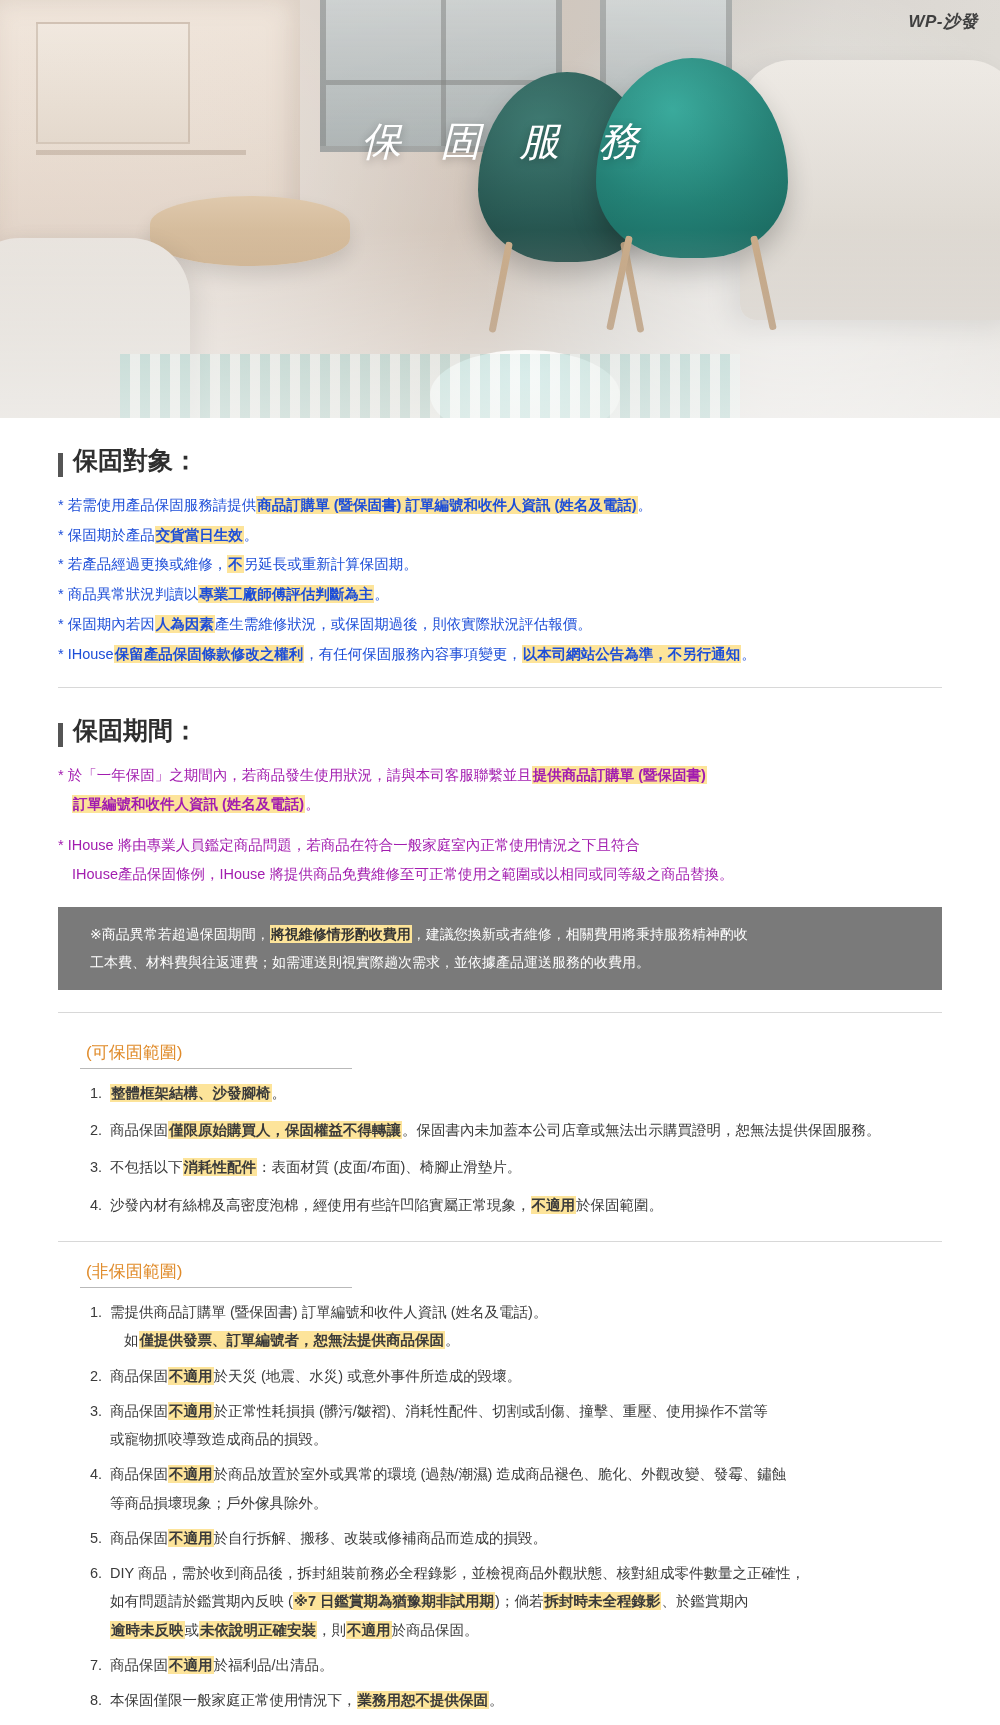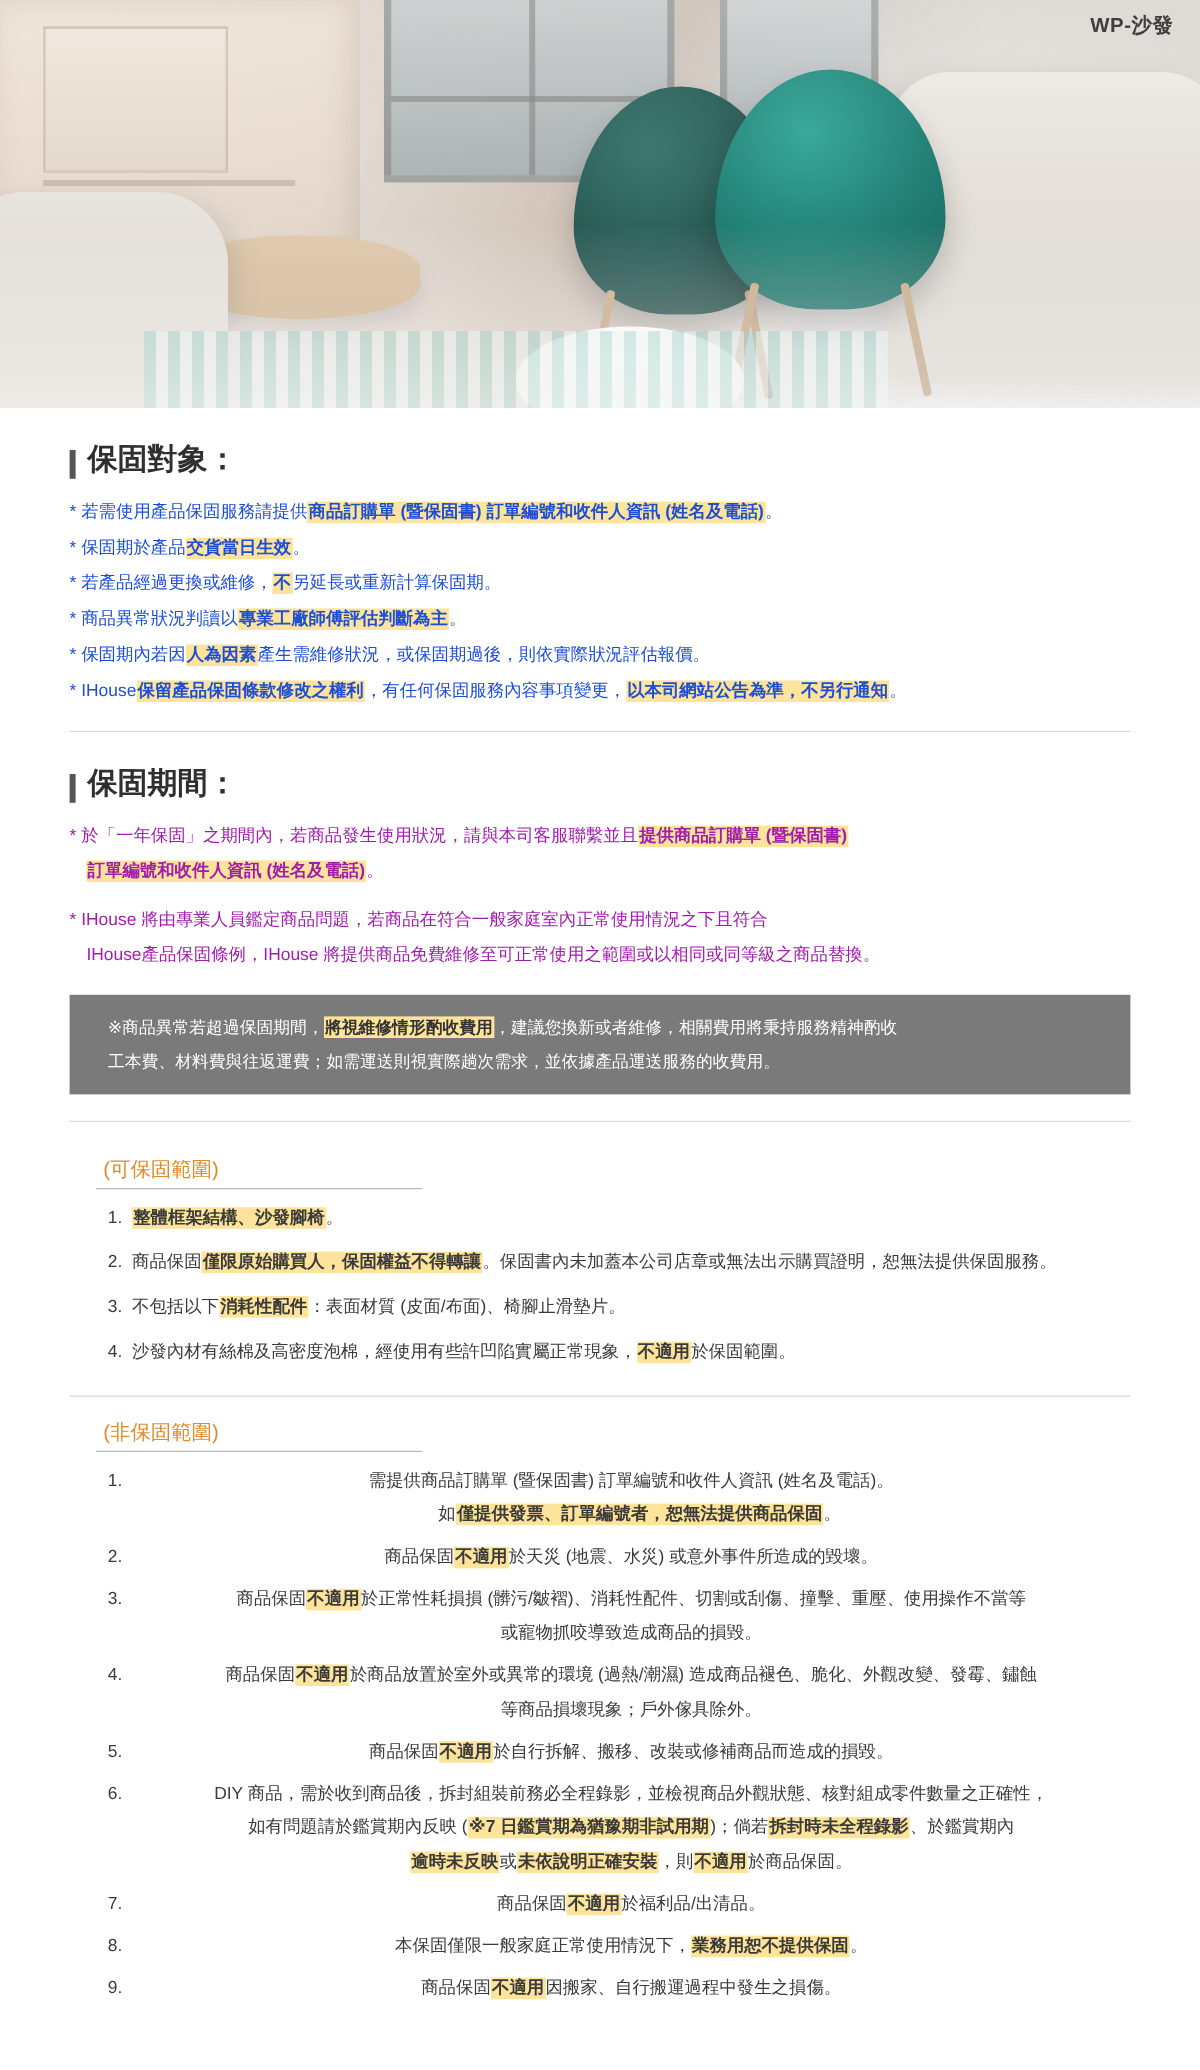--- a/index.html
+++ b/index.html
@@ -15,23 +15,24 @@
   }
   .page {
     width: 1000px;
     position: relative;
   }
 
   
   .hero {
     position: relative;
     width: 1000px;
-    height: 340px;
+    height: 418px;
     overflow: hidden;
     background: #cfc6bd;
+    font-style: italic;
   }
   .hero-bg {
     position: absolute;
     inset: 0;
     background:
       radial-gradient(circle at 78% 64%, rgba(255,255,255,0.55) 0%, rgba(255,255,255,0) 36%),
       radial-gradient(circle at 18% 30%, rgba(255,255,255,0.35) 0%, rgba(255,255,255,0) 42%),
       linear-gradient(100deg, #e8dcd2 0%, #d9cec4 26%, #cdbfb3 46%, #c9c4bd 62%, #d6d2cc 78%, #ddd9d3 100%);
   }
   
@@ -243,21 +244,21 @@
     margin: 0;
     padding-left: 48px;
     font-size: 14.5px;
     line-height: 1.95;
     color: #3a3a3a;
   }
   ol.items > li {
     margin-bottom: 9px;
     padding-left: 4px;
   }
-  ol.items.tight > li { margin-bottom: 7px; text-align: center; }
+  ol.items.tight > li { margin-bottom: 7px; }
   .indent { display: block; }
 
   .para {
     font-size: 14.5px;
     line-height: 2.0;
     color: #a21caf;
     margin: 0 0 12px 0;
   }
 </style>
 </head>
@@ -282,20 +283,21 @@
     </div>
     <div class="chair chair-b">
       <div class="leg l1"></div>
         <div class="leg l2"></div>
     </div>
     <div class="table-round"></div>
     <div class="rug"></div>
     <div class="hero-veil"></div>
     <div class="hero-code">WP-沙發</div>
     <div class="hero-titles">
+      <div class="hero-zh">保 固 服 務</div>
     </div>
   </div>
 
   <div class="content">
 
     <div class="section">
       <h2 class="sec-title">
         <span class="bar"></span>
         <span>保固對象：</span>
       </h2>

